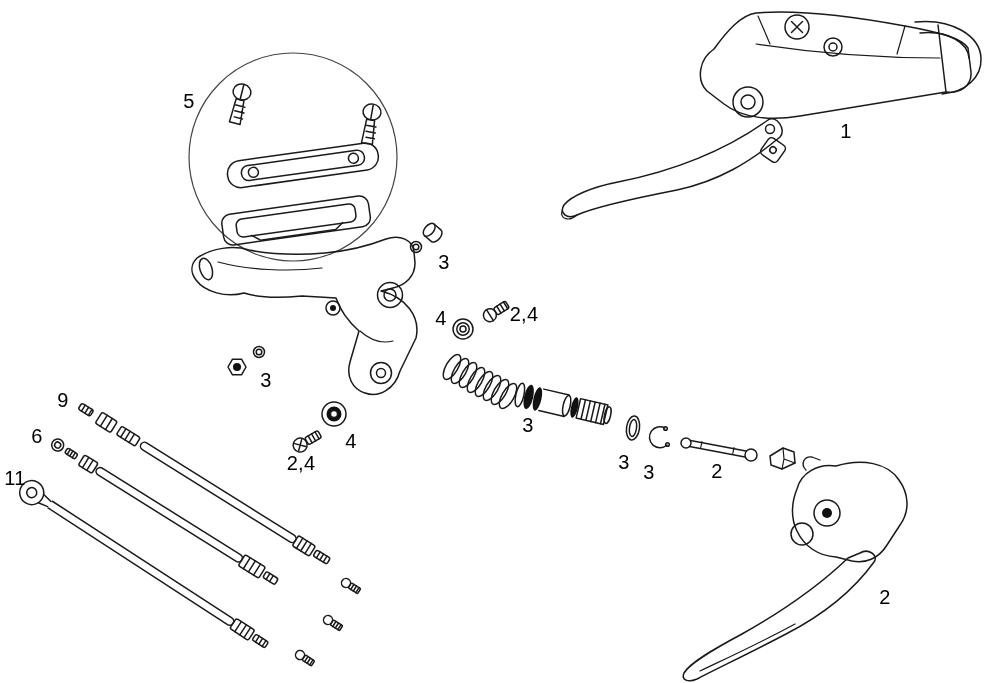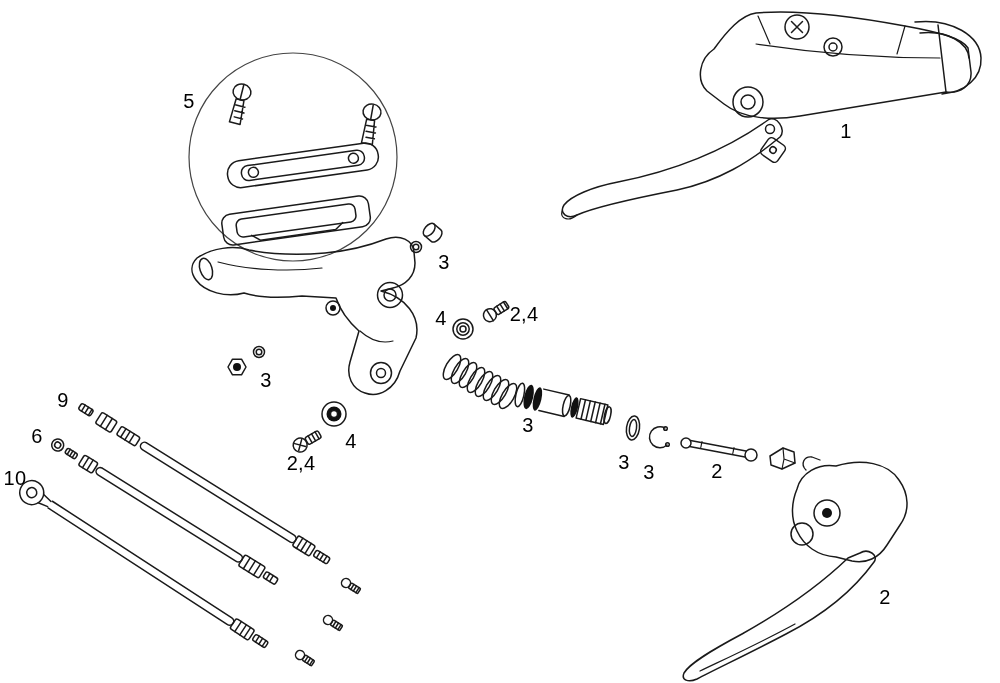--- a/index.html
+++ b/index.html
@@ -251,16 +251,16 @@
 <div class="callout" style="left:524px;top:314px;">2,4</div>
 <div class="callout" style="left:266px;top:380px;">3</div>
 <div class="callout" style="left:351px;top:441px;">4</div>
 <div class="callout" style="left:301px;top:463px;">2,4</div>
 <div class="callout" style="left:528px;top:425px;">3</div>
 <div class="callout" style="left:624px;top:462px;">3</div>
 <div class="callout" style="left:649px;top:472px;">3</div>
 <div class="callout" style="left:717px;top:471px;">2</div>
 <div class="callout" style="left:63px;top:400px;">9</div>
 <div class="callout" style="left:37px;top:436px;">6</div>
-<div class="callout" style="left:15px;top:478px;">10</div>
+<div class="callout" style="left:15px;top:478px;">11</div>
 <div class="callout" style="left:885px;top:597px;">2</div>
 
 </div>
 
 </body></html>

